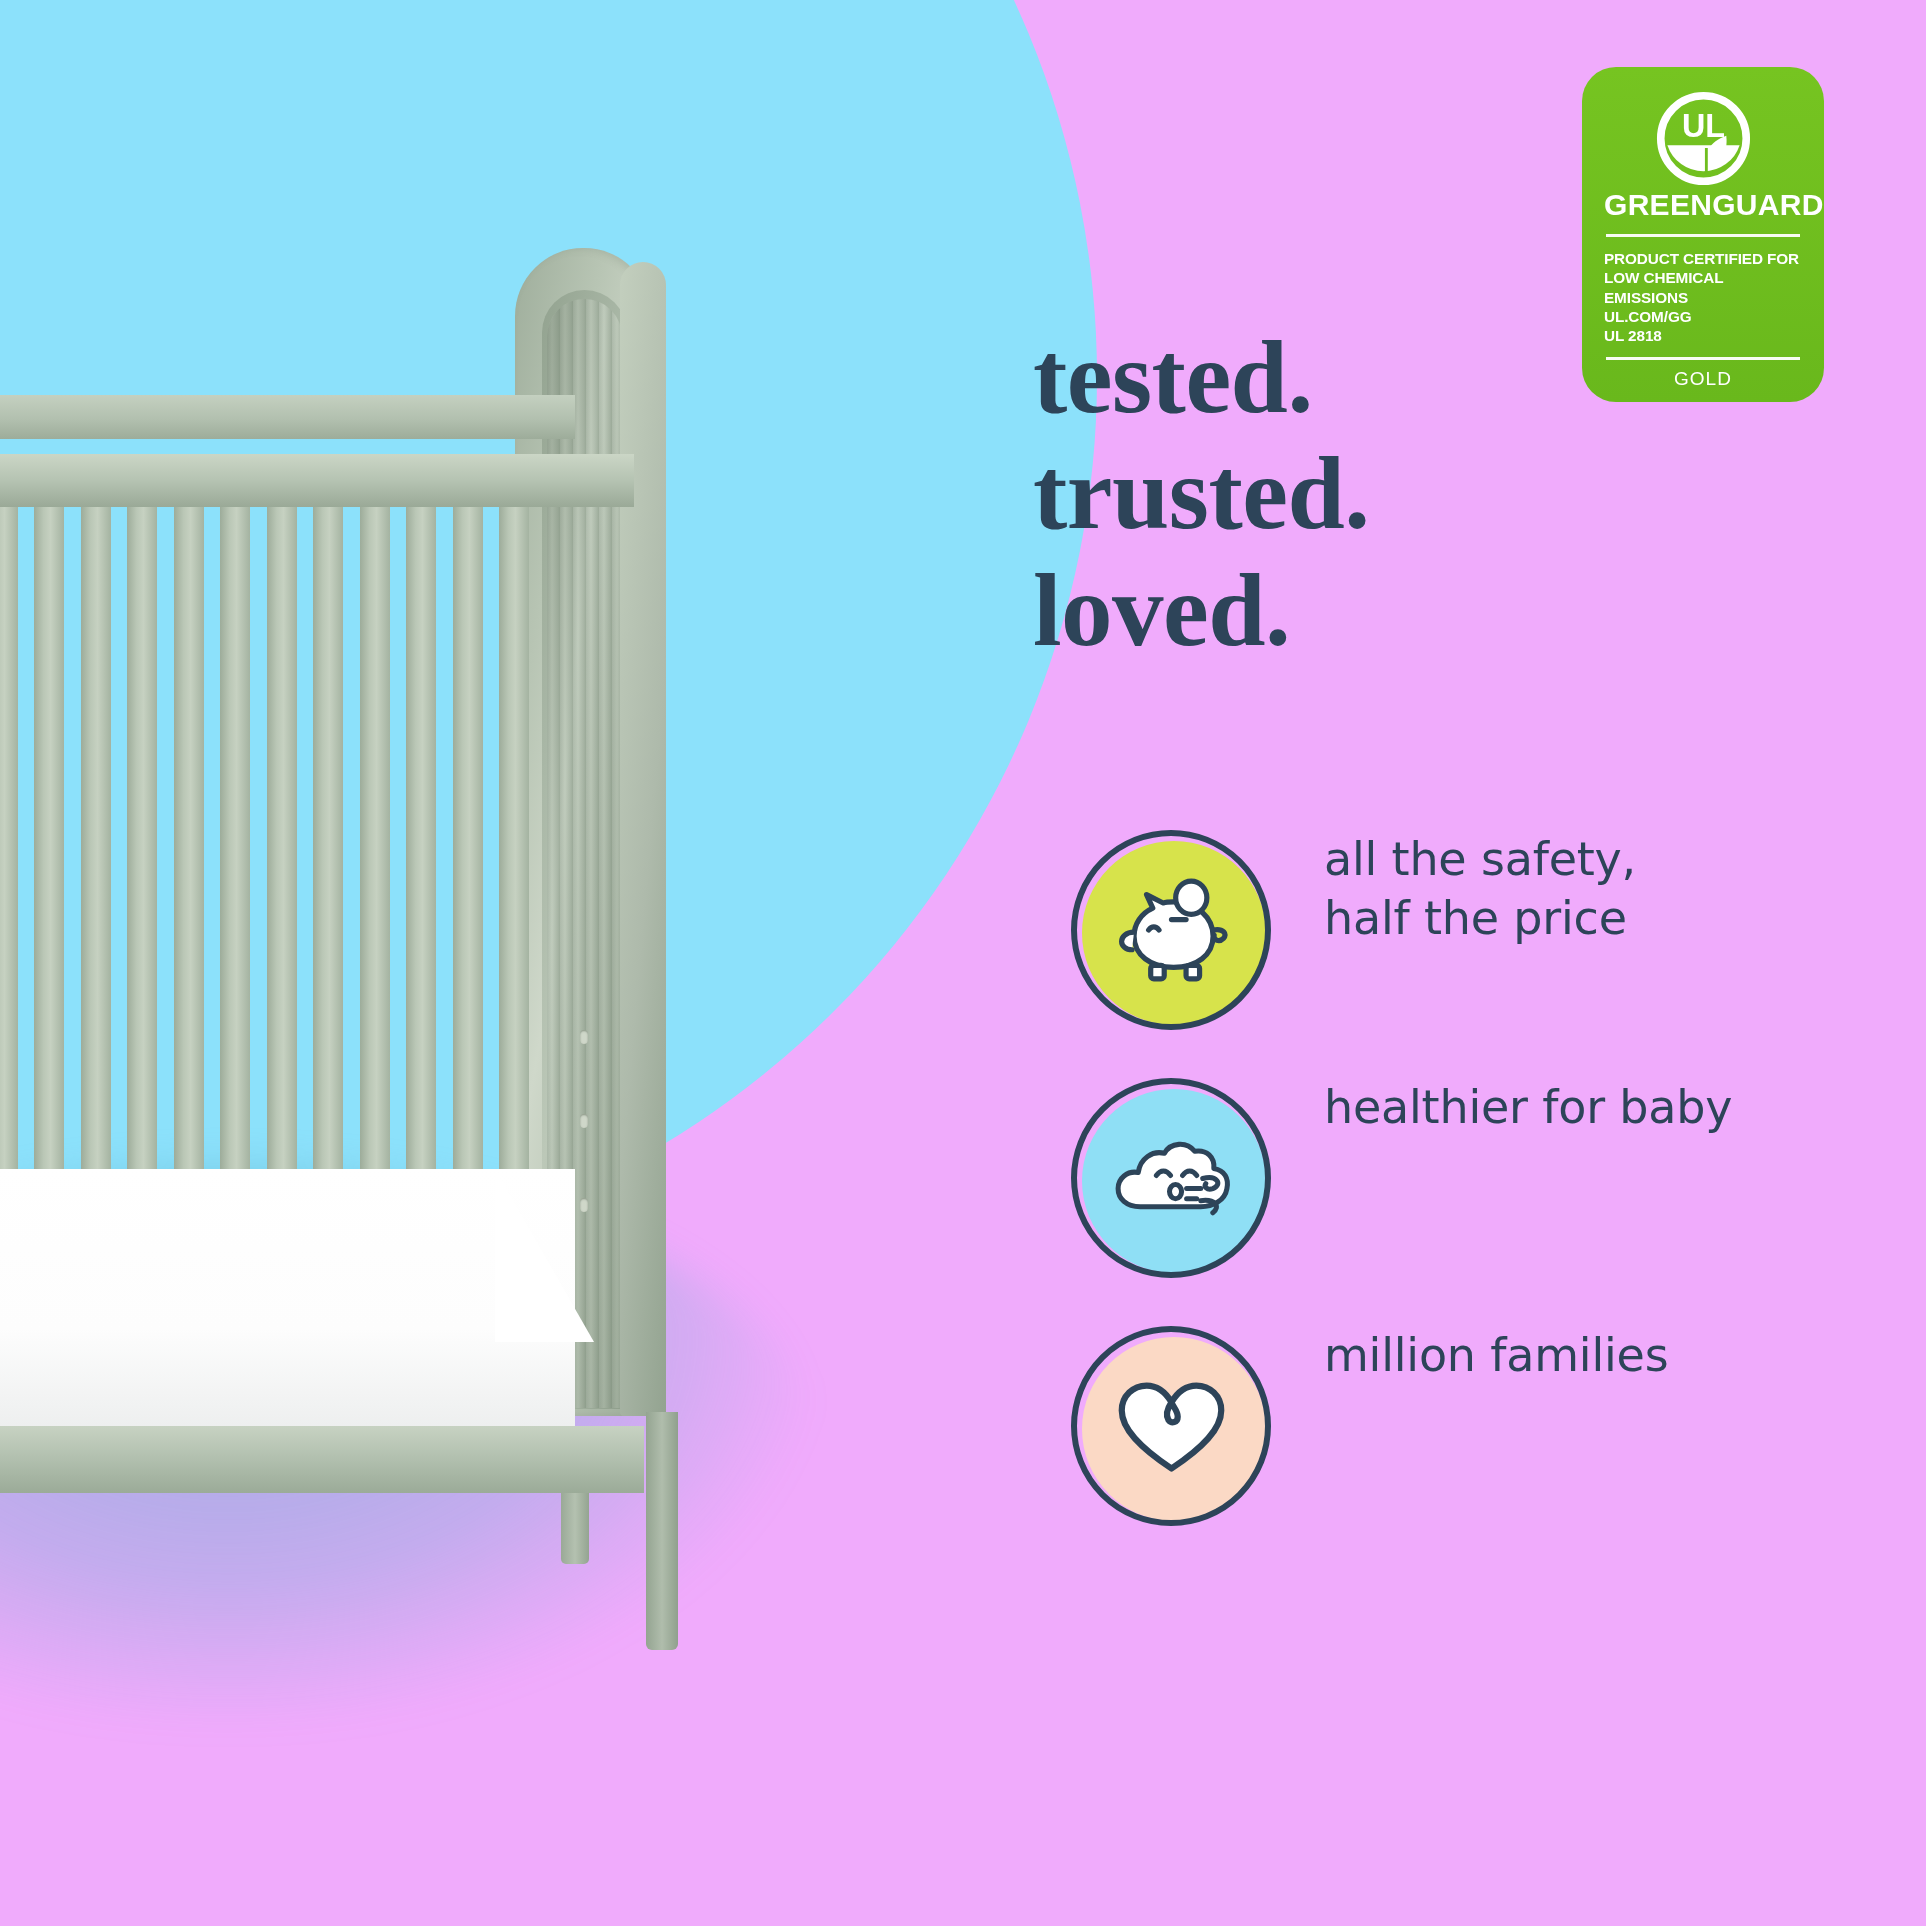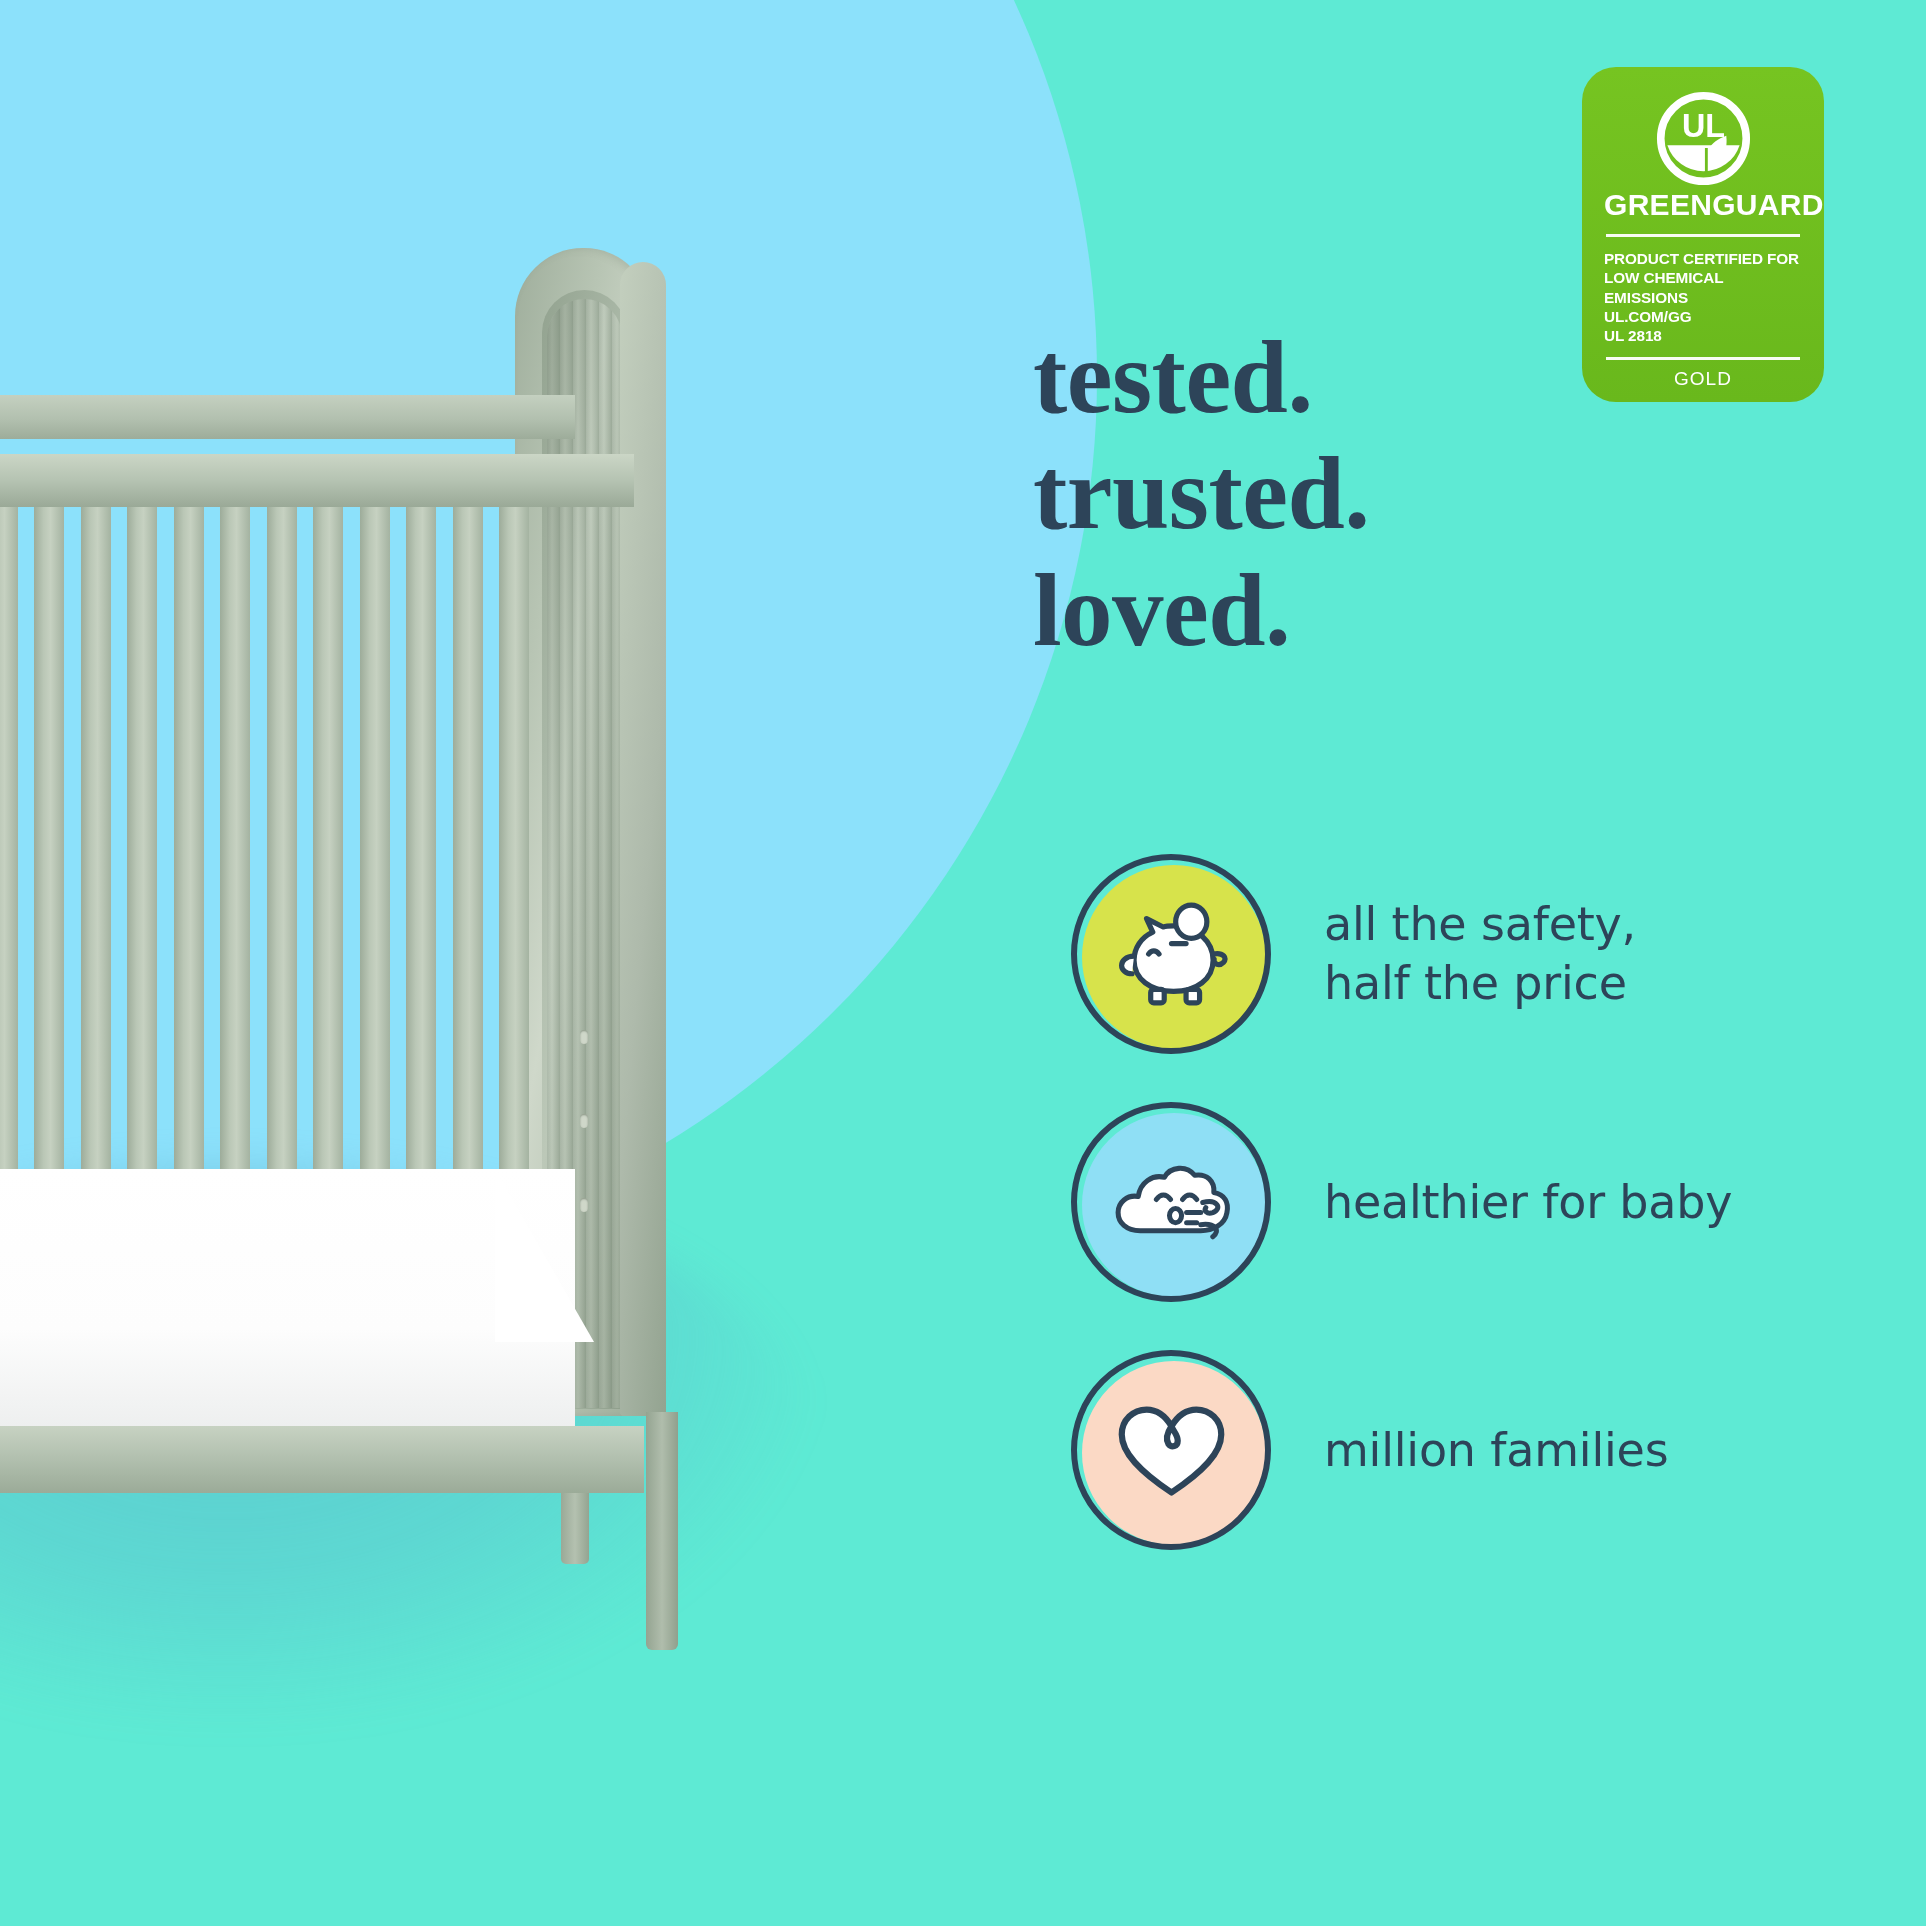--- a/index.html
+++ b/index.html
@@ -5,21 +5,21 @@
   html, body {
     margin: 0;
     padding: 0;
     background: #ffffff;
   }
   #stage {
     position: relative;
     width: 1927px;
     height: 1927px;
     overflow: hidden;
-    background: #5eead4;
+    background: #f0abfc;
     font-family: "Liberation Sans", sans-serif;
   }
 
   
   .bg-circle {
     position: absolute;
     left: -695px;
     top: -519px;
     width: 1792px;
     height: 1792px;
@@ -256,21 +256,20 @@
 
   
   .features {
     position: absolute;
     left: 1071px;
     top: 830px;
     width: 792px;
   }
   .feature-row {
     display: flex;
-    align-items: center;
     height: 248px;
   }
   .feature-icon {
     position: relative;
     width: 200px;
     height: 200px;
     flex: 0 0 200px;
   }
   .feature-icon .ring {
     position: absolute;

